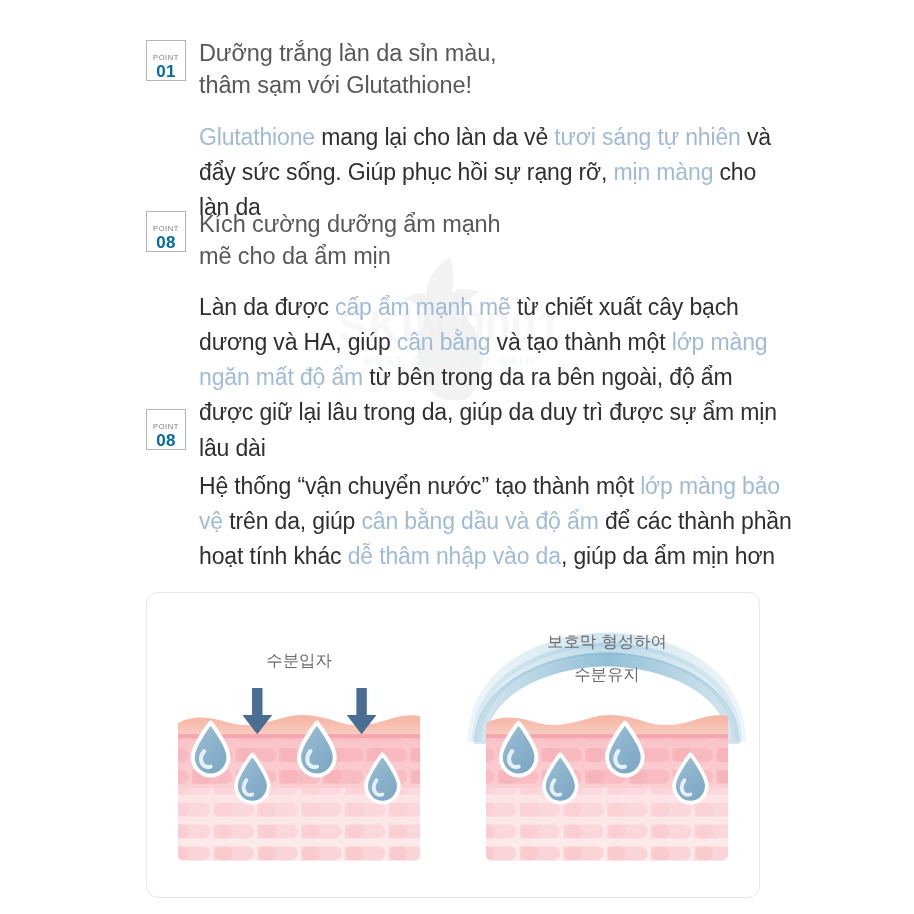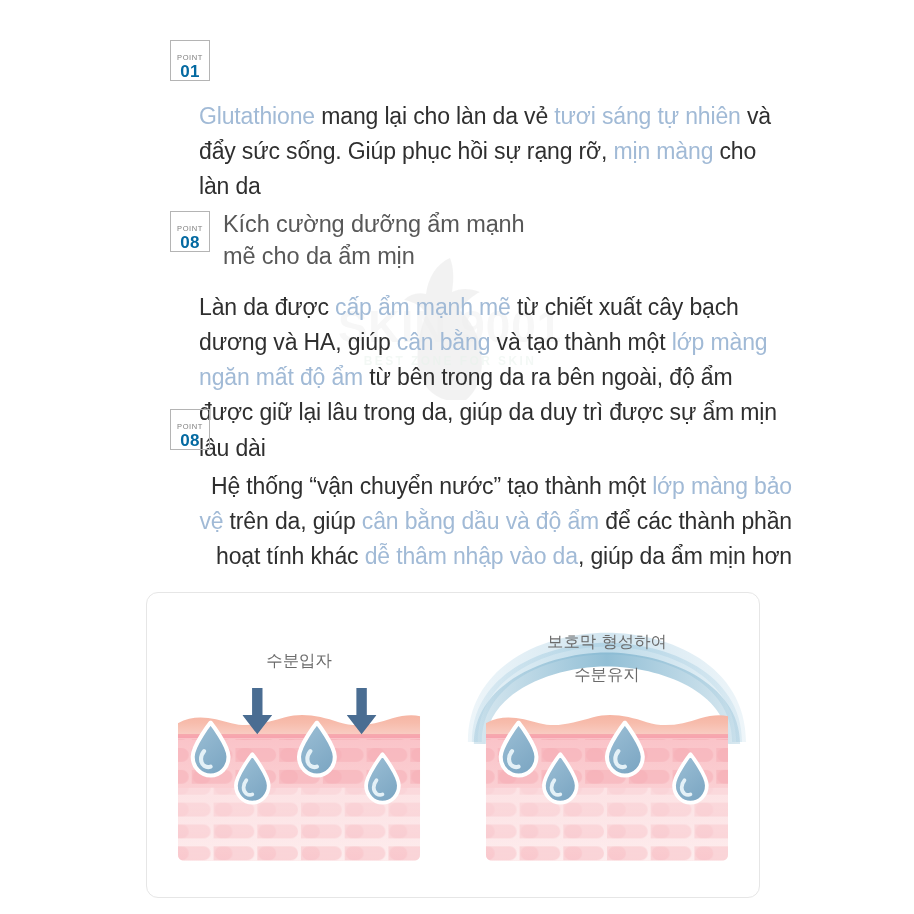--- a/index.html
+++ b/index.html
@@ -68,21 +68,20 @@
   .badge {
     flex: 0 0 auto;
     width: 40px;
     height: 41px;
     border: 1px solid #b4b4b4;
     display: flex;
     flex-direction: column;
     align-items: center;
     justify-content: center;
     padding-top: 13px;
-    margin-left: 24px;
   }
   .badge-word {
     font-size: 7.5px;
     letter-spacing: 0.6px;
     color: #7e7e7e;
     line-height: 1;
     margin-bottom: 2px;
   }
   .badge-num {
     font-size: 17px;
@@ -146,20 +145,22 @@
     <div class="wm-text-1">SKIN 9001</div>
     <div class="wm-text-2">BEST ZONE FOR SKIN</div>
   </div>
 
   <div class="point-block" style="left:146px; top:40px; width:650px;">
     <div class="point-head">
       <div class="badge">
         <span class="badge-word">POINT</span>
         <span class="badge-num">01</span>
       </div>
+      <div class="heading">Dưỡng trắng làn da sỉn màu,
+thâm sạm với Glutathione!</div>
     </div>
     <div class="body-text" style="margin-left:53px; margin-top:18px; width:593px;"><span class="hl">Glutathione</span><span> mang lại cho làn da vẻ </span><span class="hl">tươi sáng tự nhiên</span><span> và đẩy sức sống. Giúp phục hồi sự rạng rỡ, </span><span class="hl">mịn màng</span><span> cho làn da</span></div>
   </div>
 
   <div class="point-block" style="left:146px; top:211px; width:650px;">
     <div class="point-head">
       <div class="badge">
         <span class="badge-word">POINT</span>
         <span class="badge-num">08</span>
       </div>
@@ -169,21 +170,21 @@
     <div class="body-text" style="margin-left:53px; margin-top:17px; width:593px;"><span>Làn da được </span><span class="hl">cấp ẩm mạnh mẽ</span><span> từ chiết xuất cây bạch dương và HA, giúp </span><span class="hl">cân bằng</span><span> và tạo thành một </span><span class="hl">lớp màng ngăn mất độ ẩm</span><span> từ bên trong da ra bên ngoài, độ ẩm được giữ lại lâu trong da, giúp da duy trì được sự ẩm mịn lâu dài</span></div>
   </div>
 
   <div class="point-block" style="left:146px; top:409px; width:650px;">
     <div class="point-head">
       <div class="badge">
         <span class="badge-word">POINT</span>
         <span class="badge-num">08</span>
       </div>
     </div>
-    <div class="body-text" style="margin-left:53px; margin-top:19px; width:593px;text-align:right;"><span>Hệ thống “vận chuyển nước” tạo thành một </span><span class="hl">lớp màng bảo vệ</span><span> trên da, giúp </span><span class="hl">cân bằng dầu và độ ẩm</span><span> để các thành phần hoạt tính khác </span><span class="hl">dễ thâm nhập vào da</span><span>, giúp da ẩm mịn hơn</span></div>
+    <div class="body-text" style="margin-left:53px; margin-top:19px; width:593px;"><span>Hệ thống “vận chuyển nước” tạo thành một </span><span class="hl">lớp màng bảo vệ</span><span> trên da, giúp </span><span class="hl">cân bằng dầu và độ ẩm</span><span> để các thành phần hoạt tính khác </span><span class="hl">dễ thâm nhập vào da</span><span>, giúp da ẩm mịn hơn</span></div>
   </div>
 
   <div class="illu-card">
     <svg class="illu-svg" viewBox="0 0 614 306">
       <defs>
 
         <linearGradient id="epi" x1="0" y1="0" x2="0" y2="1">
           <stop offset="0%" stop-color="#f3a38d"></stop>
           <stop offset="70%" stop-color="#f7bcac"></stop>
           <stop offset="100%" stop-color="#f9cfc6"></stop>

